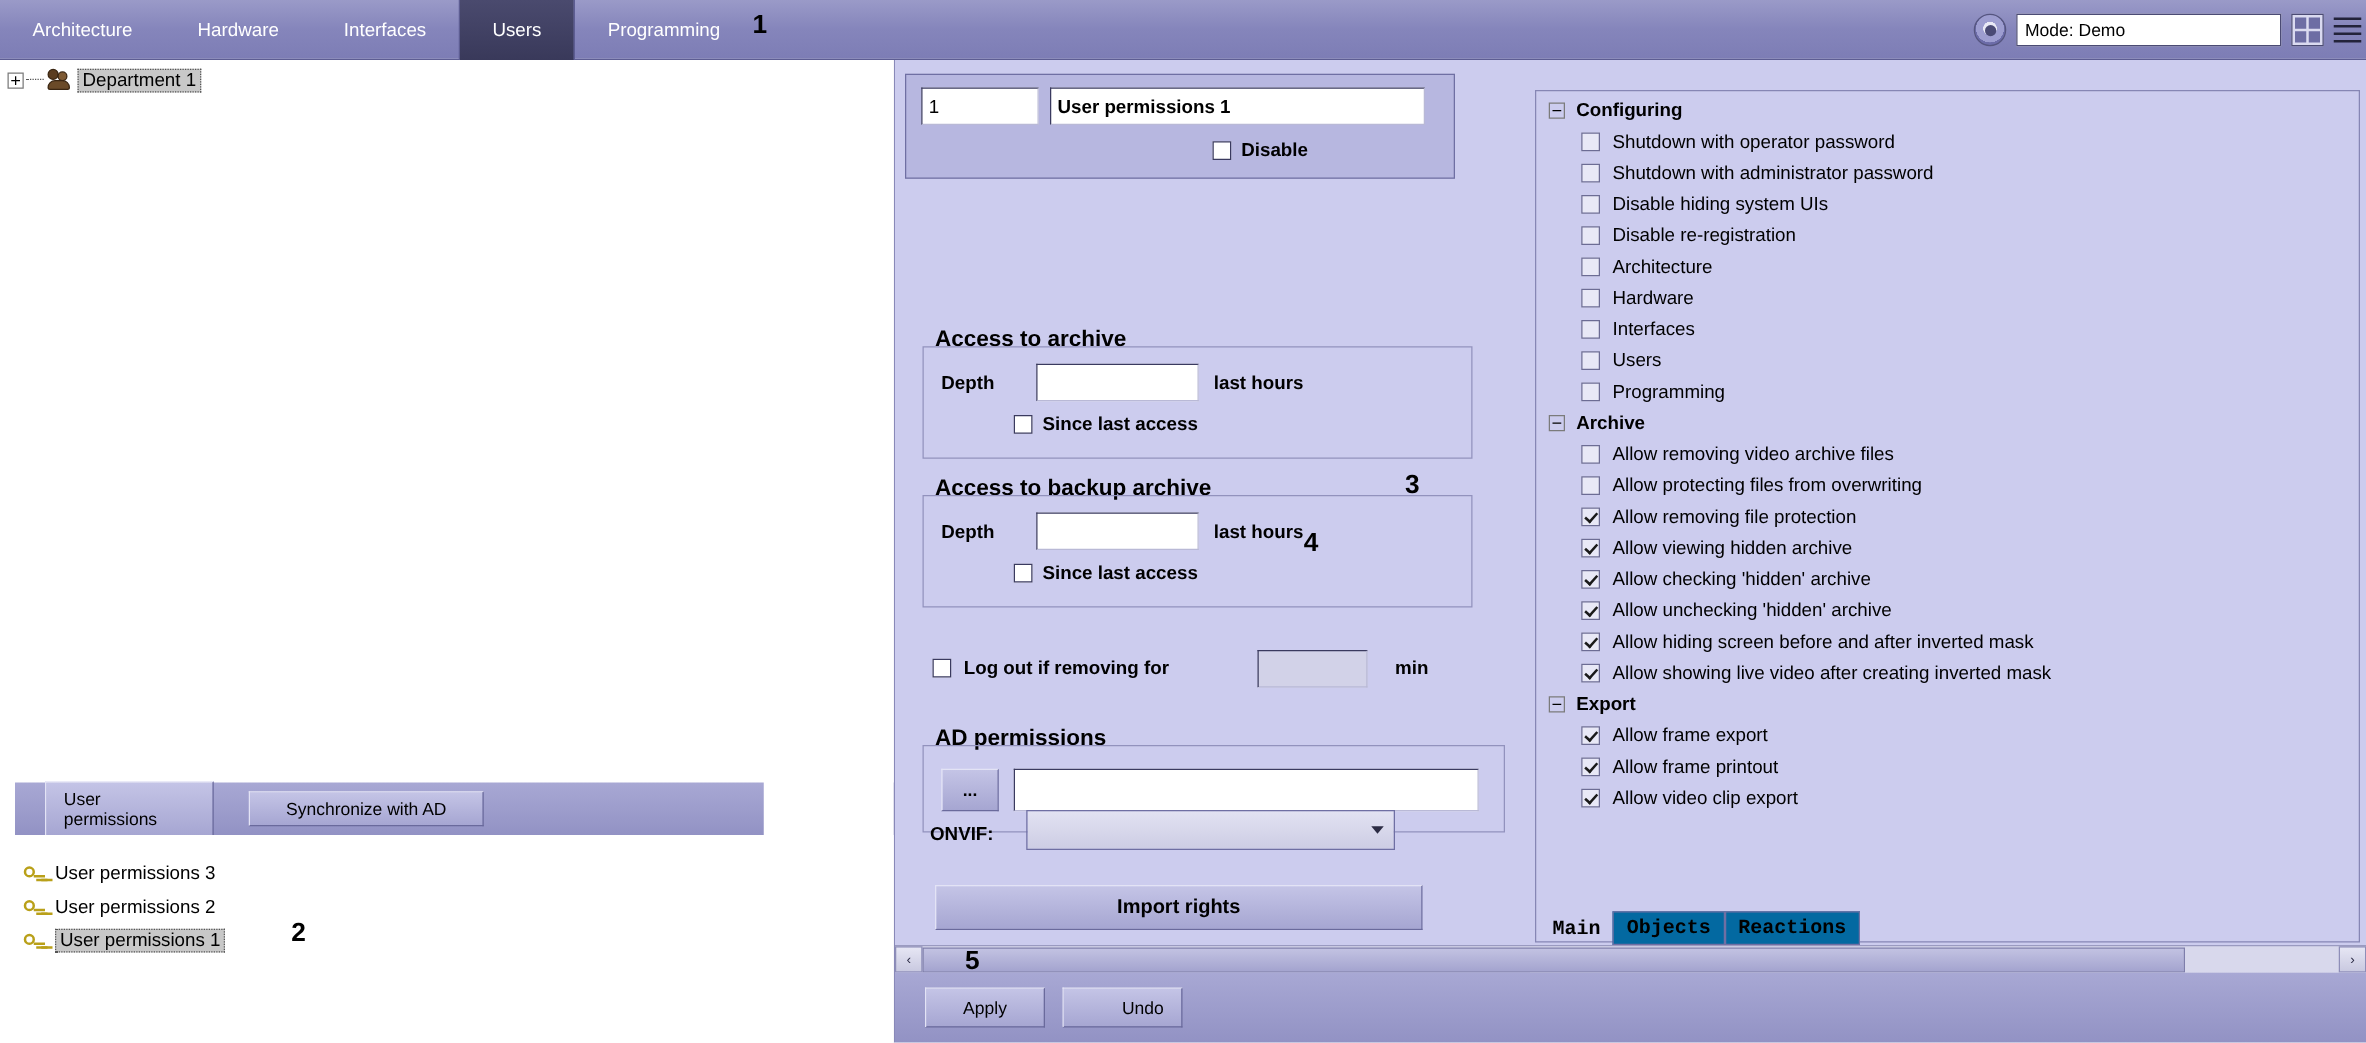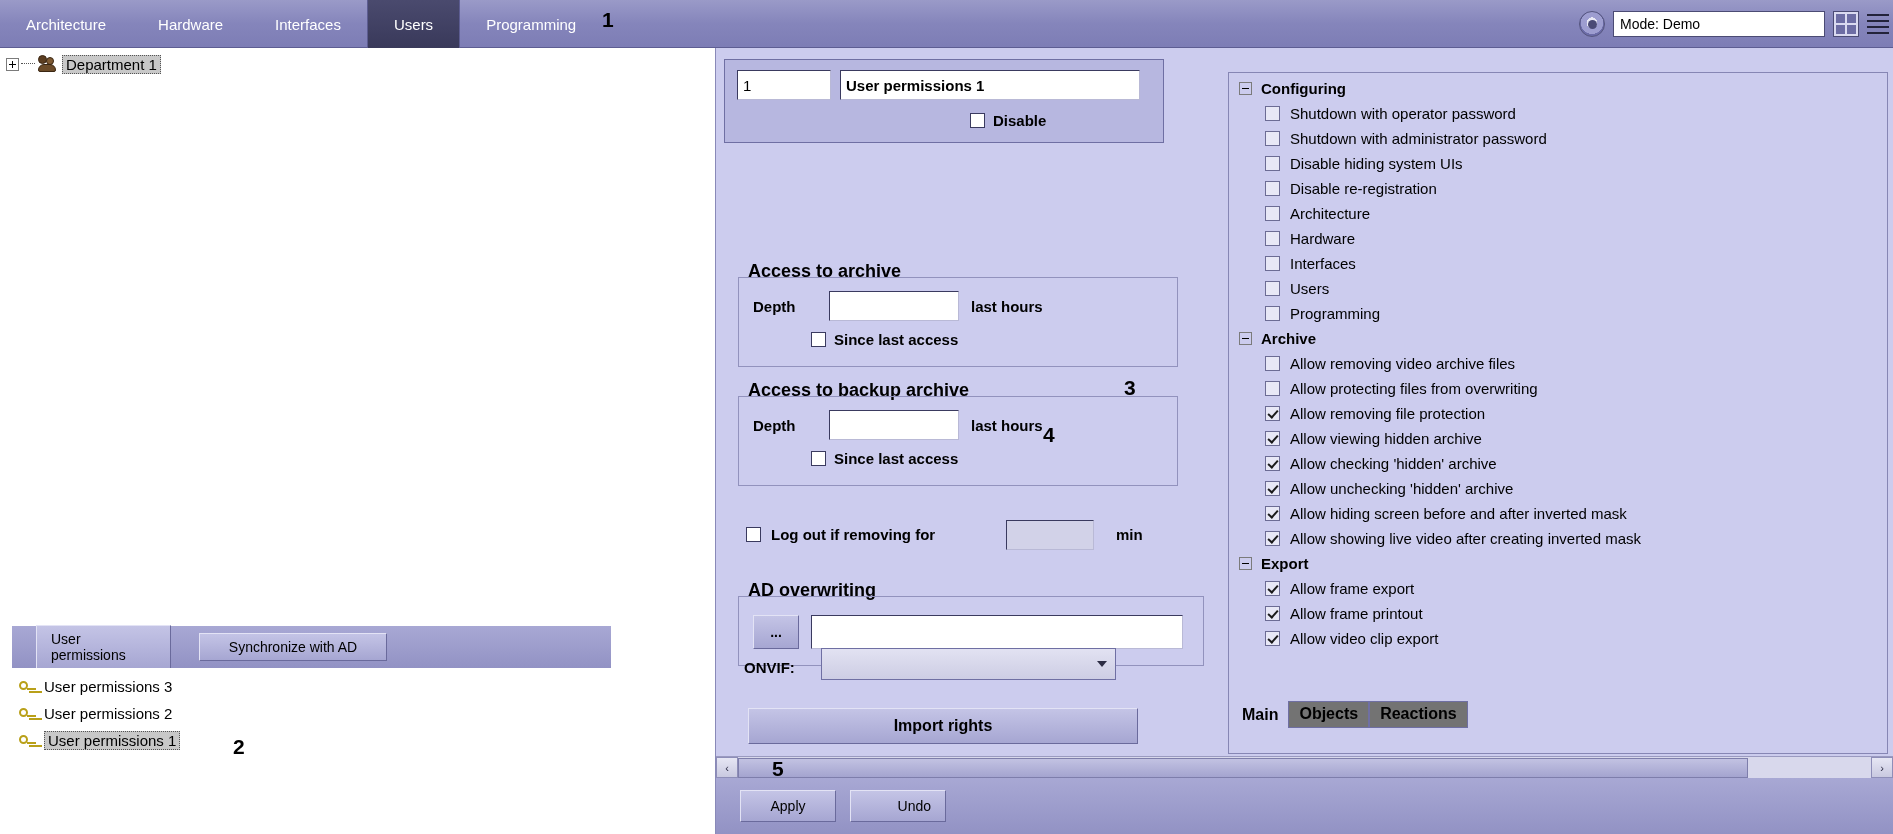--- a/index.html
+++ b/index.html
@@ -436,37 +436,38 @@
     content: "";
     position: absolute;
     left: 4px; top: 1px;
     width: 4px; height: 8px;
     border: solid #1a1a1a;
     border-width: 0 2px 2px 0;
     transform: rotate(42deg);
   }
   .tabstrip {
     position: absolute;
-    left: 1224px; top: 698px;
+    left: 1224px; top: 726px;
     width: 669px; height: 30px;
     display: flex;
     align-items: flex-end;
     gap: 0px;
     padding-left: 8px;
     box-sizing: border-box;
+    font-family: Liberation Mono, monospace;
   }
   .btab {
     font-weight: bold;
     font-size: 16px;
     padding: 3px 10px 4px 10px;
     box-sizing: border-box;
   }
   .btab.inactive {
     border: 1px solid #6f6fa3;
-    background: #737373;
+    background: #0369a1;
   }
 </style>
 </head>
 <body>
 
 <div class="topbar">
   <div class="tabs">
     <div class="tab">
         <span>Architecture</span>
       </div>
@@ -521,21 +522,21 @@
   <div class="btn-strip">
     <div class="btn3d" style="width:135px;justify-content:center;display:flex;">
       <span>User permissions</span>
     </div>
     <div class="btn3d" style="width:188px;justify-content:center;display:flex;">
       <span>Synchronize with AD</span>
     </div>
   </div>
 
   <div class="tree-bottom">
-    <div class="perm-row" style="margin-top:5px;">
+    <div class="perm-row" style="margin-top:17px;">
       <div class="key-icon"></div>
       <span>User permissions 3</span>
     </div>
     <div class="perm-row">
       <div class="key-icon"></div>
       <span>User permissions 2</span>
     </div>
     <div class="perm-row">
       <div class="key-icon"></div>
       <span class="sel-label">User permissions 1</span>
@@ -586,21 +587,21 @@
 
   <div style="position:absolute;left:30px;top:478px;display:flex;align-items:center;gap:10px;">
     <span class="checkbox"></span>
     <span class="lbl">Log out if removing for</span>
   </div>
   <div class="input" style="position:absolute;left:290px;top:472px;width:88px;height:30px;background:#d2d2e8;">
     <span></span>
   </div>
   <div class="lbl" style="position:absolute;left:400px;top:478px;">min</div>
 
-  <div class="group-title" style="left:32px;top:532px;">AD overwriting</div>
+  <div class="group-title" style="left:32px;top:532px;">AD permissions</div>
   <div class="group" style="left:22px;top:548px;width:466px;height:70px;">
     <div class="btn3d" style="position:absolute;left:14px;top:18px;width:46px;height:34px;display:flex;align-items:center;justify-content:center;font-weight:bold;">
       <span>...</span>
     </div>
     <div class="input" style="position:absolute;left:72px;top:18px;width:372px;height:34px;">
       <span></span>
     </div>
   </div>
 
   <div class="lbl" style="position:absolute;left:28px;top:611px;">ONVIF:</div>

